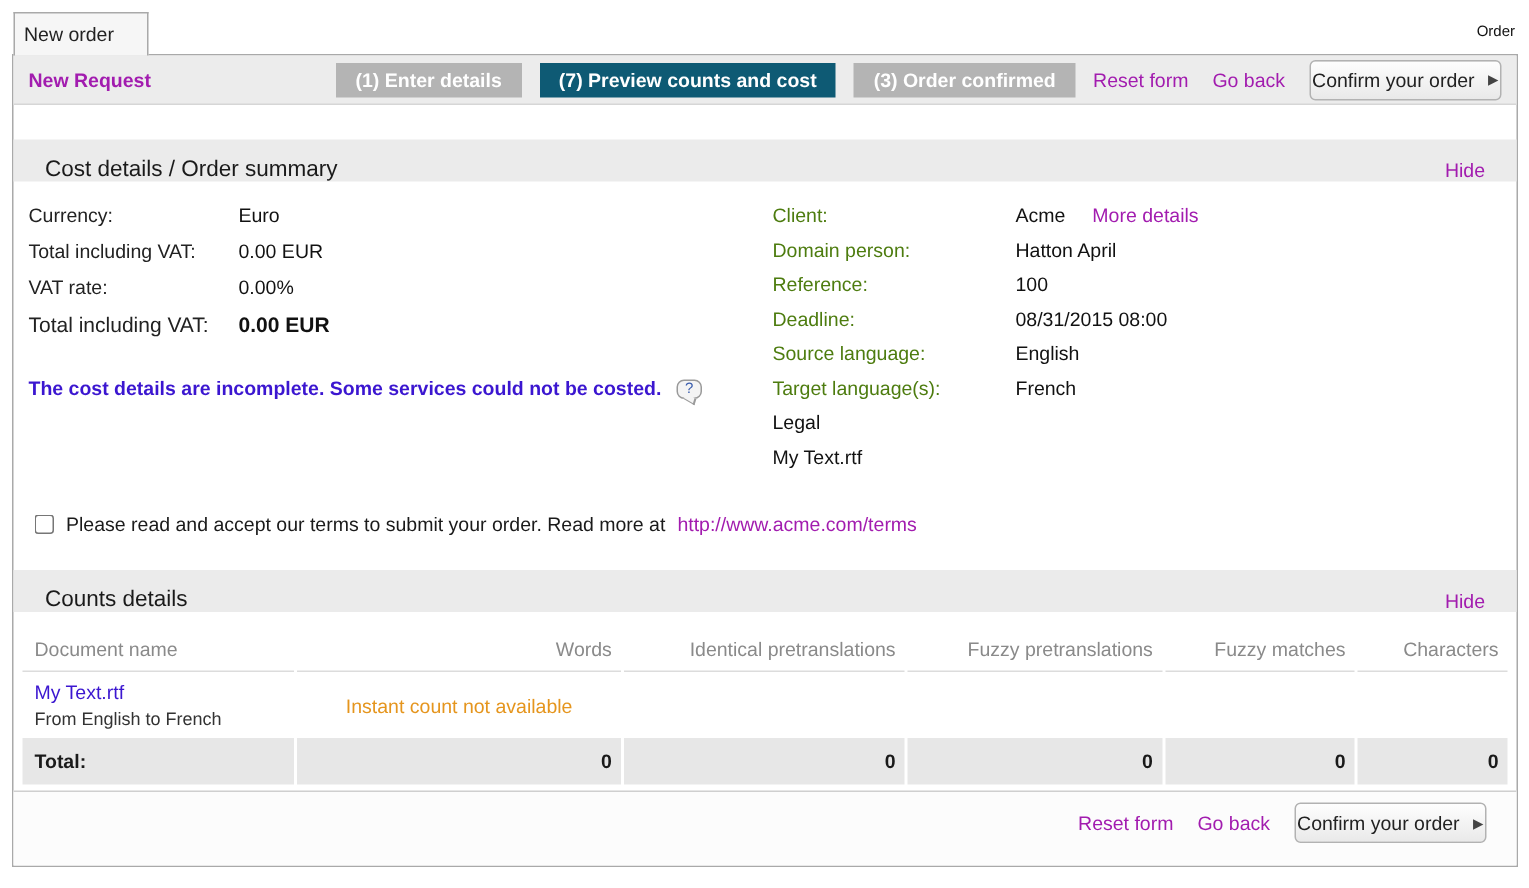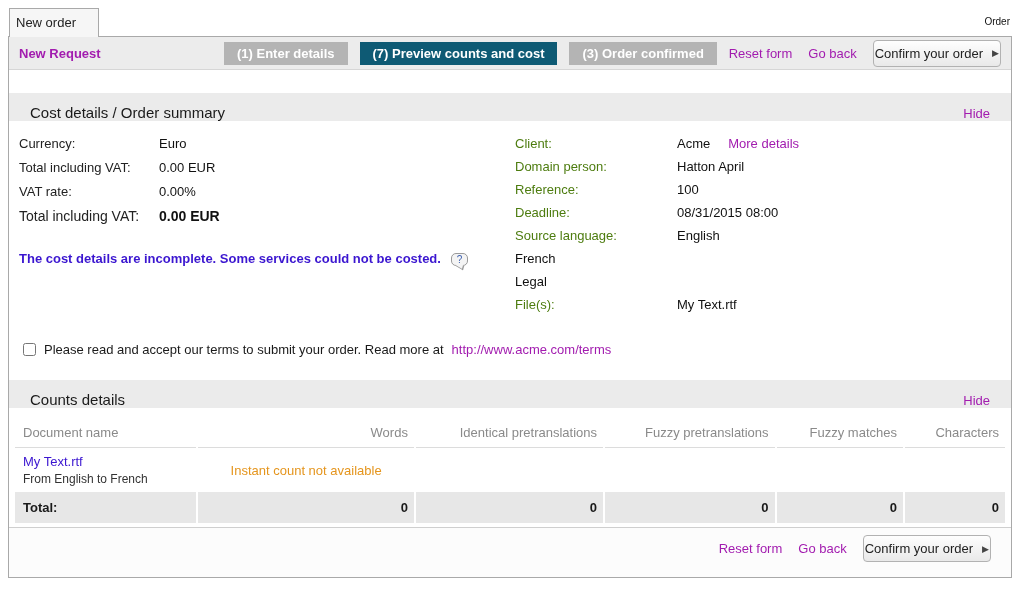--- a/index.html
+++ b/index.html
@@ -151,27 +151,27 @@
       </div>
       <div class="field-row">
         <span class="f-label">Deadline:</span>
         <span class="f-value">08/31/2015 08:00</span>
       </div>
       <div class="field-row">
         <span class="f-label">Source language:</span>
         <span class="f-value">English</span>
       </div>
       <div class="field-row">
+        <span class="f-label">Target language(s):</span>
         <span class="f-value">French</span>
       </div>
       <div class="field-row">
         <span class="f-value">Legal</span>
       </div>
       <div class="field-row">
-        <span class="f-label">File(s):</span>
         <span class="f-value">My Text.rtf</span>
       </div>
     </div>
   </div>
 
   <div class="terms-row">
     <input type="checkbox" style="">
     <span>Please read and accept our terms to submit your order. Read more at</span>
     <a class="tlink">http://www.acme.com/terms</a>
   </div>

